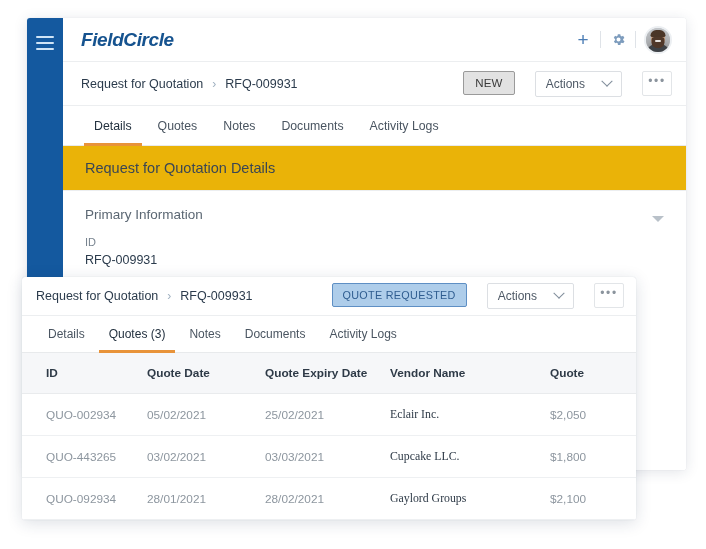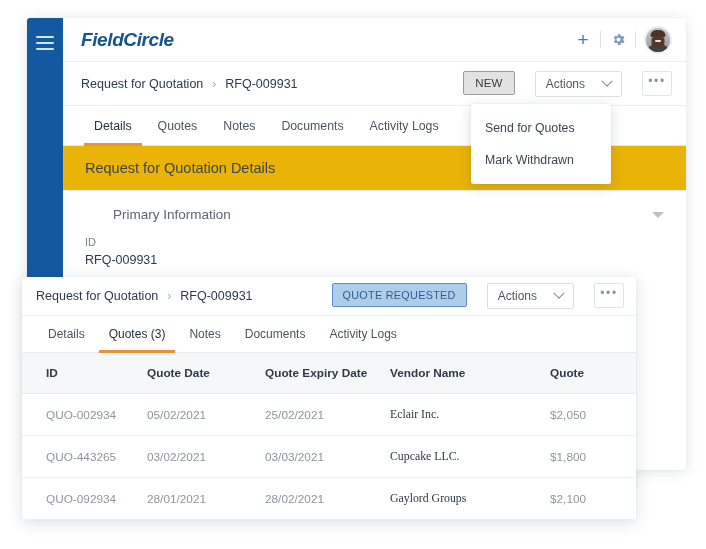--- a/index.html
+++ b/index.html
@@ -103,21 +103,21 @@
     content:""; position: absolute; left: 3px; right: 3px; bottom: -1px; height: 3px; background: #e8933a;
   }
 
   
   .content { flex: 1; background: #fff; overflow: hidden; }
   .sec-head {
     background: #eab308; border-bottom: 1px solid #eceef0;
     padding: 14px 22px; font-size: 14.5px; color: #3a4654;
   }
   .panel-head {
-    padding: 16px 22px 0 22px; display:flex; align-items:center;margin-left:28px;
+    padding: 16px 22px 0 22px; display:flex; align-items:flex-end;
   }
   .panel-title { font-size: 13.5px; color: #5b6773; }
   .caret-down { margin-left:auto; width:0; height:0; border-left:6px solid transparent; border-right:6px solid transparent; border-top:6px solid #b9c1c9; cursor:pointer; }
   .field { padding: 14px 22px 0 22px; }
   .field-label { font-size: 11px; color: #76828e; margin-bottom: 5px; }
   .field-value { font-size: 12.5px; color: #2b3b4c; }
 
   
   .dropdown {
     position: absolute; left: 471px; top: 104px; width: 140px;
@@ -241,24 +241,20 @@
         </div>
         <div class="field">
           <div class="field-label">ID</div>
           <div class="field-value">RFQ-009931</div>
         </div>
       </div>
 
     </div>
   </div>
 
-  <div class="dropdown">
-    <div class="dd-item">Send for Quotes</div>
-    <div class="dd-item">Mark Withdrawn</div>
-  </div>
 
   <div class="card2">
 
     <div class="c2-crumbrow">
       <span class="crumb-text">Request for Quotation</span>
       <span class="crumb-sep">›</span>
       <span class="crumb-id">RFQ-009931</span>
       <div class="crumbrow-right">
         <span class="badge">QUOTE REQUESTED</span>
         <button class="btn-actions">

